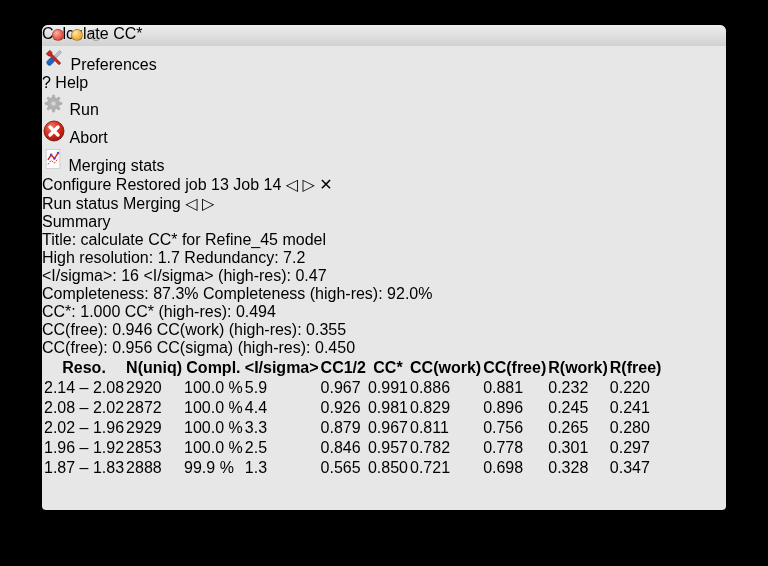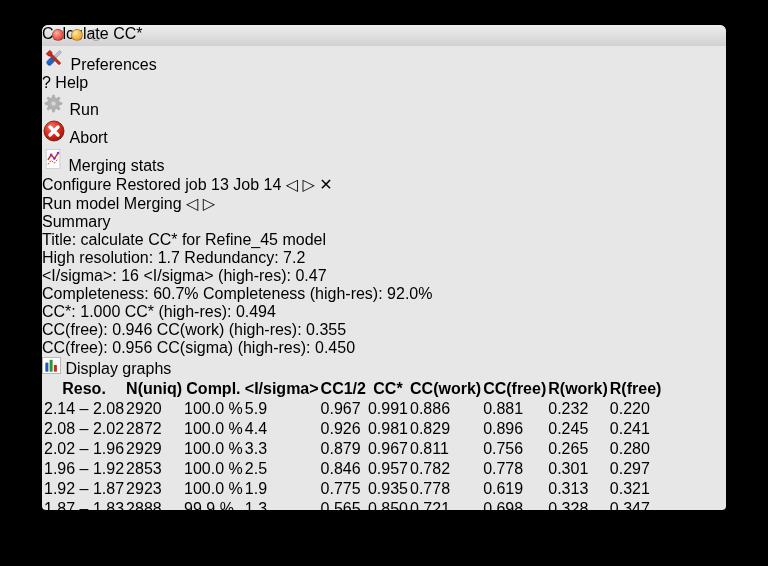--- a/index.html
+++ b/index.html
@@ -177,21 +177,21 @@
     <span class="tab-plain">Restored job 13</span>
     <span class="tab-selected">Job 14</span>
     <span class="tabnav">
       <span>◁</span>
       <span>▷</span>
       <span>✕</span>
     </span>
   </div>
 
   <div class="tabrow2">
-    <span class="subtab-plain">Run model</span>
+    <span class="subtab-plain">Run status</span>
     <span class="subtab-selected">Merging</span>
     <span class="tabnav">
       <span>◁</span>
       <span>▷</span>
     </span>
   </div>
 
   <div class="summary-label">Summary</div>
 
   <div class="content">
@@ -208,21 +208,21 @@
         <span class="v2">7.2</span>
       </div>
       <div class="stat-row">
         <span class="l1">&lt;I/sigma&gt;:</span>
         <span class="v1">16</span>
         <span class="l2">&lt;I/sigma&gt; (high-res):</span>
         <span class="v2">0.47</span>
       </div>
       <div class="stat-row">
         <span class="l1">Completeness:</span>
-        <span class="v1">60.7%</span>
+        <span class="v1">87.3%</span>
         <span class="l2">Completeness (high-res):</span>
         <span class="v2">92.0%</span>
       </div>
       <div class="stat-row">
         <span class="l1">CC*:</span>
         <span class="v1">1.000</span>
         <span class="l2">CC* (high-res):</span>
         <span class="v2">0.494</span>
       </div>
       <div class="stat-row">
@@ -232,31 +232,20 @@
         <span class="v2">0.355</span>
       </div>
       <div class="stat-row">
         <span class="l1">CC(free):</span>
         <span class="v1">0.956</span>
         <span class="l2">CC(sigma) (high-res):</span>
         <span class="v2">0.450</span>
       </div>
     </div>
 
-    <div class="btn-graphs">
-      <span>
-        <svg width="19" height="17" viewBox="0 0 20 18">
-          <rect x="0.5" y="0.5" width="19" height="17" fill="#fff" stroke="#b5b5b5"></rect>
-          <rect x="3.5" y="6" width="3.2" height="9.5" fill="#2553c2"></rect>
-          <rect x="8" y="3" width="3.2" height="12.5" fill="#2a9a2e"></rect>
-          <rect x="12.5" y="8.5" width="3.2" height="7" fill="#cc281c"></rect>
-        </svg>
-      </span>
-      <span>Display graphs</span>
-    </div>
 
     <div class="table-wrap">
       <table>
         <colgroup>
           <col class="c0">
             <col class="c1">
             <col class="c2">
             <col class="c3">
             <col class="c4">
           <col class="c5">
@@ -322,32 +311,20 @@
               <td>100.0 %</td>
               <td>2.5</td>
               <td>0.846</td>
               <td>0.957</td>
               <td>0.782</td>
               <td>0.778</td>
               <td>0.301</td>
               <td>0.297</td>
             </tr>
             <tr>
-              <td>1.92 – 1.87</td>
-              <td>2923</td>
-              <td>100.0 %</td>
-              <td>1.9</td>
-              <td>0.775</td>
-              <td>0.935</td>
-              <td>0.778</td>
-              <td>0.619</td>
-              <td>0.313</td>
-              <td>0.321</td>
-            </tr>
-            <tr>
               <td>1.87 – 1.83</td>
               <td>2888</td>
               <td>99.9 %</td>
               <td>1.3</td>
               <td>0.565</td>
               <td>0.850</td>
               <td>0.721</td>
               <td>0.698</td>
               <td>0.328</td>
               <td>0.347</td>

